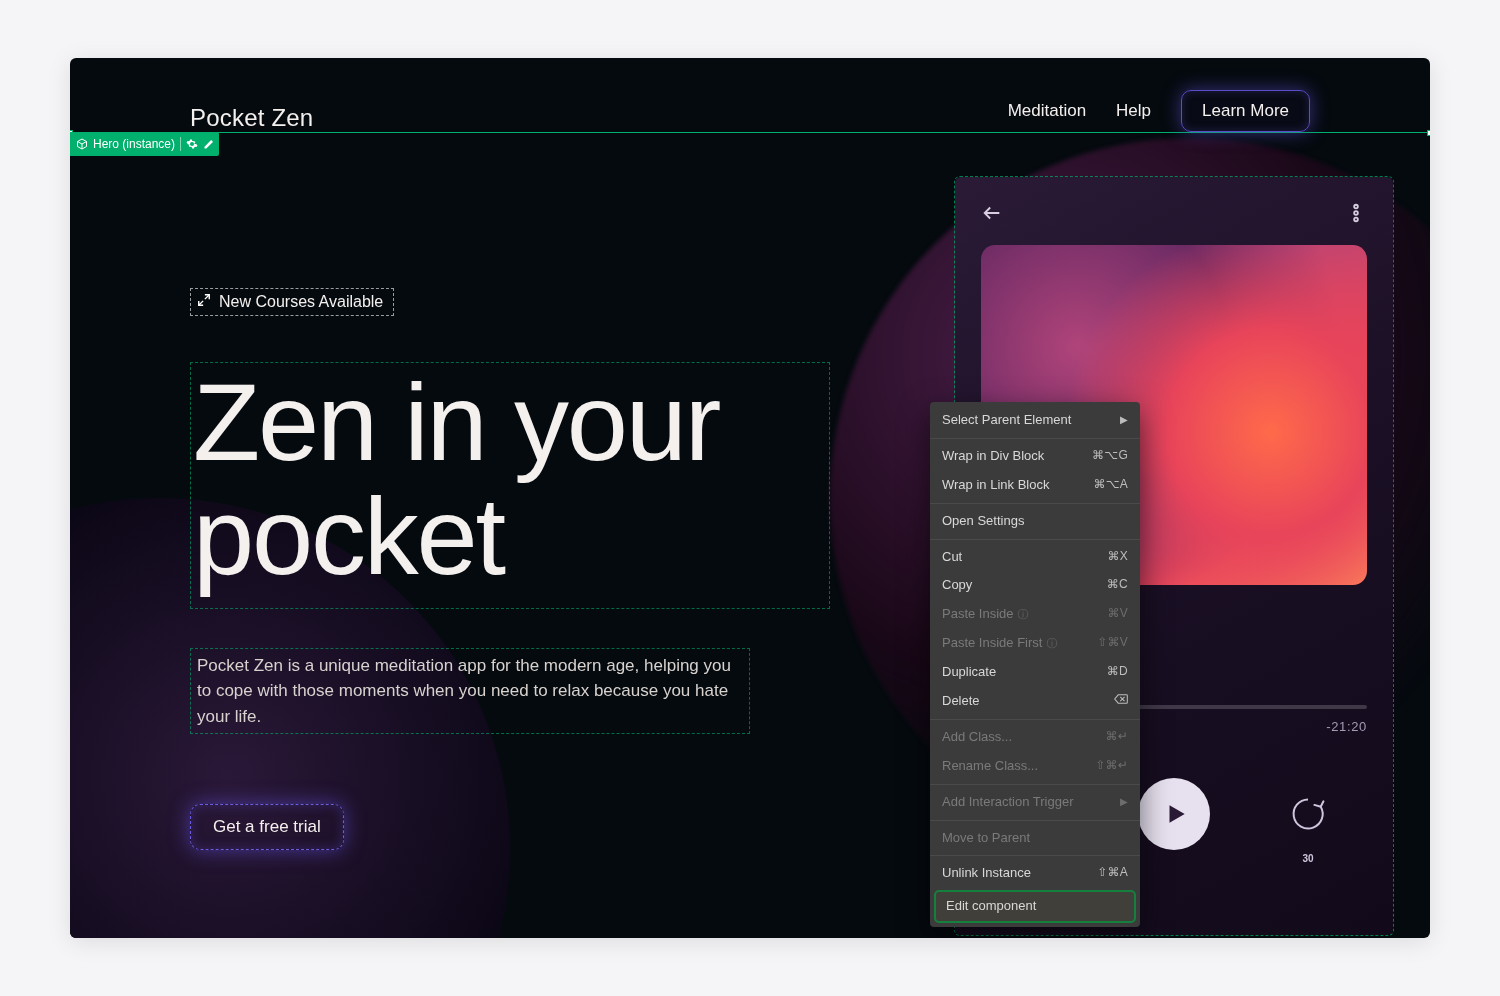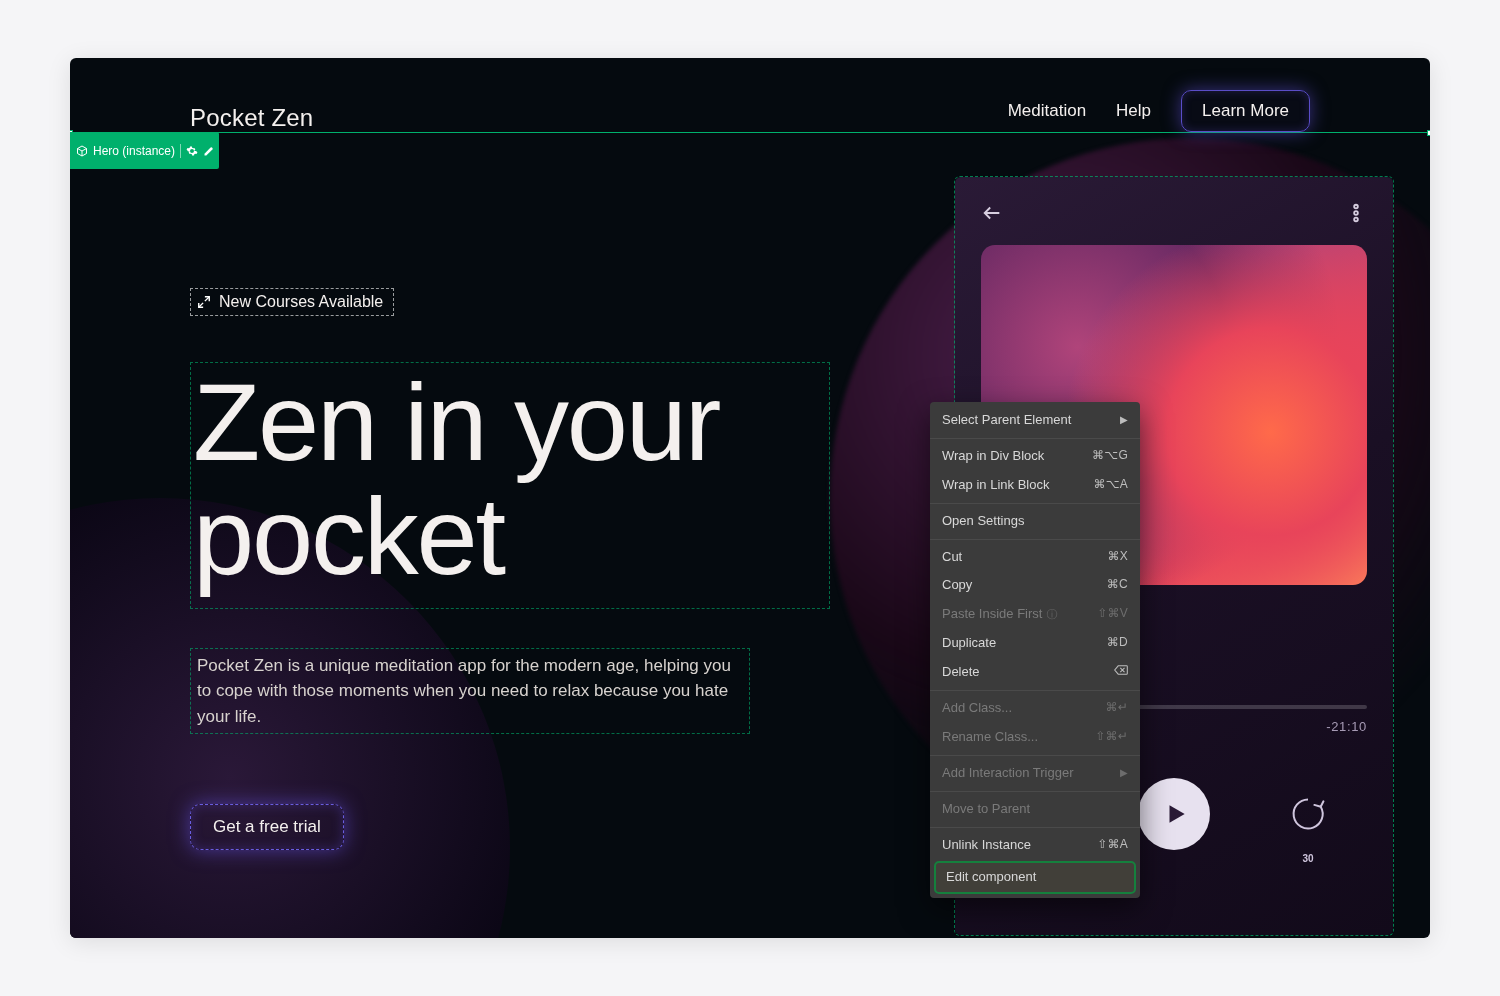--- a/index.html
+++ b/index.html
@@ -56,34 +56,34 @@
     position:absolute; left:0; right:0; top:74px; bottom:0;
     border-top: 1px solid #00b06c;
     z-index:4;
     pointer-events:none;
   }
   .hero-corner { position:absolute; width:6px; height:6px; background:#fff; border:1px solid #00b06c; }
   .hc-tl{top:-3px;left:-3px}.hc-tr{top:-3px;right:-3px}
   .hero-tag {
     position:absolute; top:74px; left:0;
     background:#00b06c; color:#fff; font-size:12px; font-weight:500;
-    display:flex; align-items:center; height:37px;
+    display:flex; align-items:center; height:24px;
     padding:0 4px 0 6px; gap:5px;
     z-index:6;
     border-top-right-radius:2px;border-bottom-right-radius:2px;
   }
   .hero-tag .cube { width:12px;height:12px; }
   .hero-tag .divider { width:1px; height:14px; background: rgba(255,255,255,.5); }
   .hero-tag .gear,.hero-tag .pencil{width:12px;height:12px;fill:#fff;}
   
   .hero {
     position:absolute; left:120px; top:230px; width:640px; z-index:3;
   }
   .badge {
-    display:inline-flex; align-items:center; gap:8px;
+    display:inline-flex; gap:8px;
     border: 1px dashed rgba(255,255,255,.6);
     padding: 4px 10px 4px 6px;
     color:#f4f0ee; font-size:16px;
     margin-bottom: 46px;
   }
   .badge-icon{width:14px;height:14px;}
   .headline {
     color:#f4f0ee;
     font-size: 110px;
     line-height: 1.04;
@@ -236,21 +236,21 @@
             <circle cx="12" cy="5" r="2"></circle>
             <circle cx="12" cy="12" r="2"></circle>
             <circle cx="12" cy="19" r="2"></circle>
           </svg>
       </div>
       <div class="cover"></div>
       <div class="track-label">L TEACHINGS</div>
       <div class="track-title">itation</div>
       <div class="progress"></div>
       <div class="time-row">
-          <span>-21:10</span>
+          <span>-21:20</span>
         </div>
       <div class="controls">
         <div class="skip">
           <svg viewBox="0 0 44 44">
               <path d="M22 6a16 16 0 11-14 8"></path>
               <path d="M22 6l-5-4M22 6l4-5" style="display:none"></path>
               <path d="M8 14l-3-6M8 14l7-2" stroke-linecap="round"></path>
             </svg>
           <span class="skip-label">30</span>
         </div>
@@ -292,20 +292,24 @@
       <div class="ctx-sep"></div>
       <div class="ctx-item">
         <span>Cut</span>
         <span class="ctx-short">⌘X</span>
       </div>
       <div class="ctx-item">
         <span>Copy</span>
         <span class="ctx-short">⌘C</span>
       </div>
       <div class="ctx-item disabled">
+        <span>Paste Inside<span class="ctx-info">ⓘ</span></span>
+        <span class="ctx-short">⌘V</span>
+      </div>
+      <div class="ctx-item disabled">
         <span>Paste Inside First<span class="ctx-info">ⓘ</span></span>
         <span class="ctx-short">⇧⌘V</span>
       </div>
       <div class="ctx-item">
         <span>Duplicate</span>
         <span class="ctx-short">⌘D</span>
       </div>
       <div class="ctx-item">
         <span>Delete</span>
         <span class="ctx-short"><svg class="bksp" viewBox="0 0 20 14" fill="none" stroke="currentColor" stroke-width="1.5">

